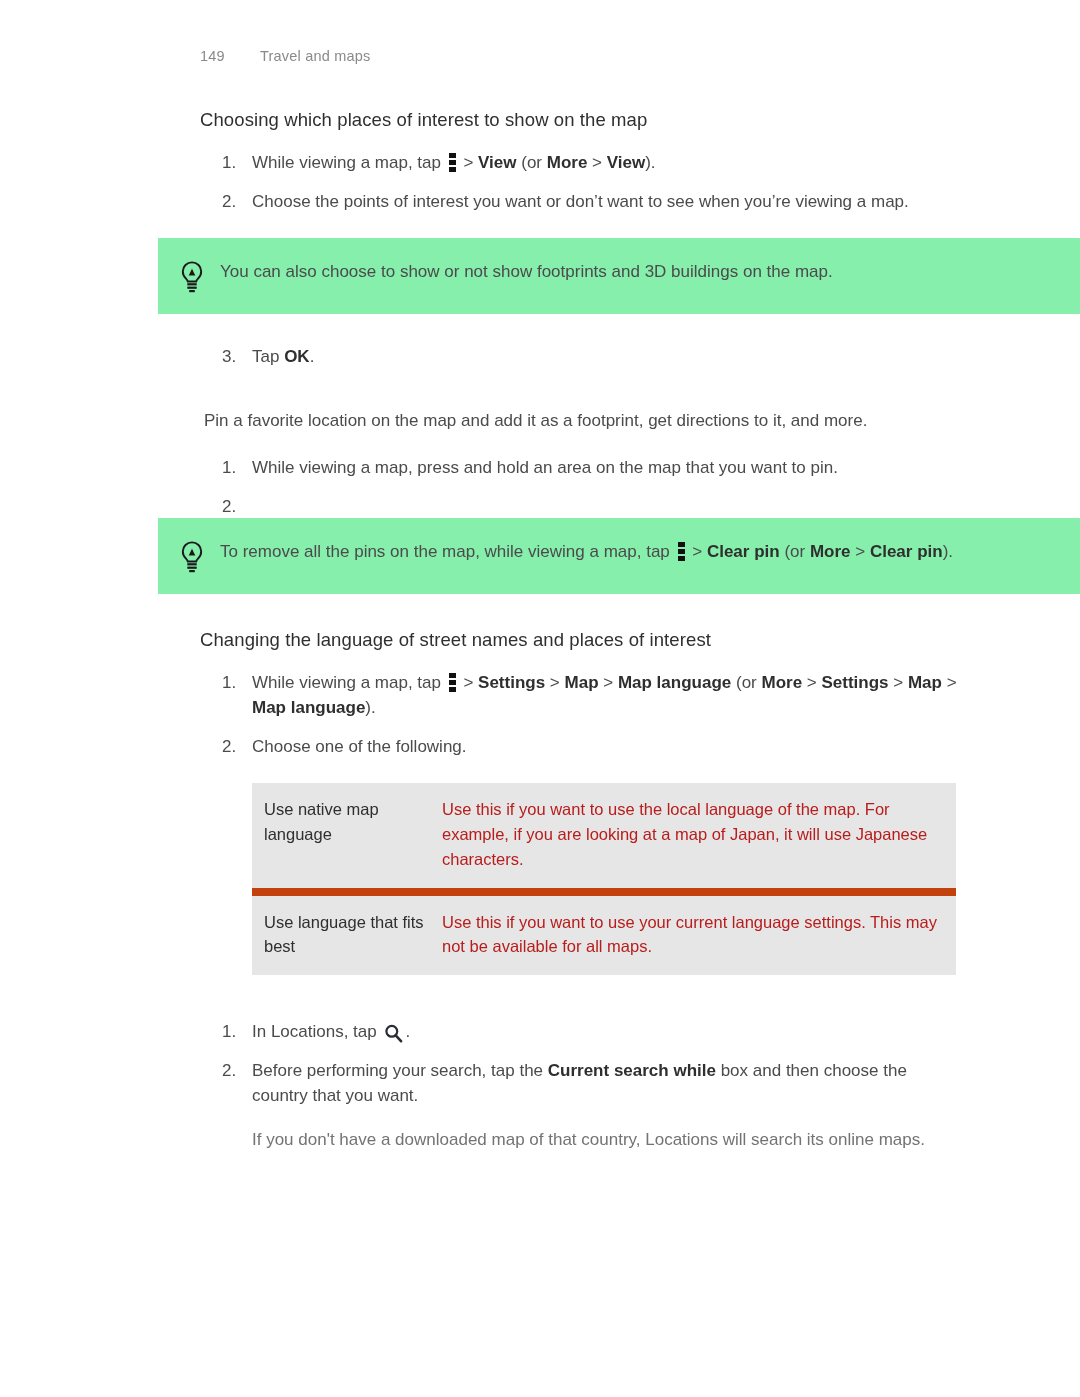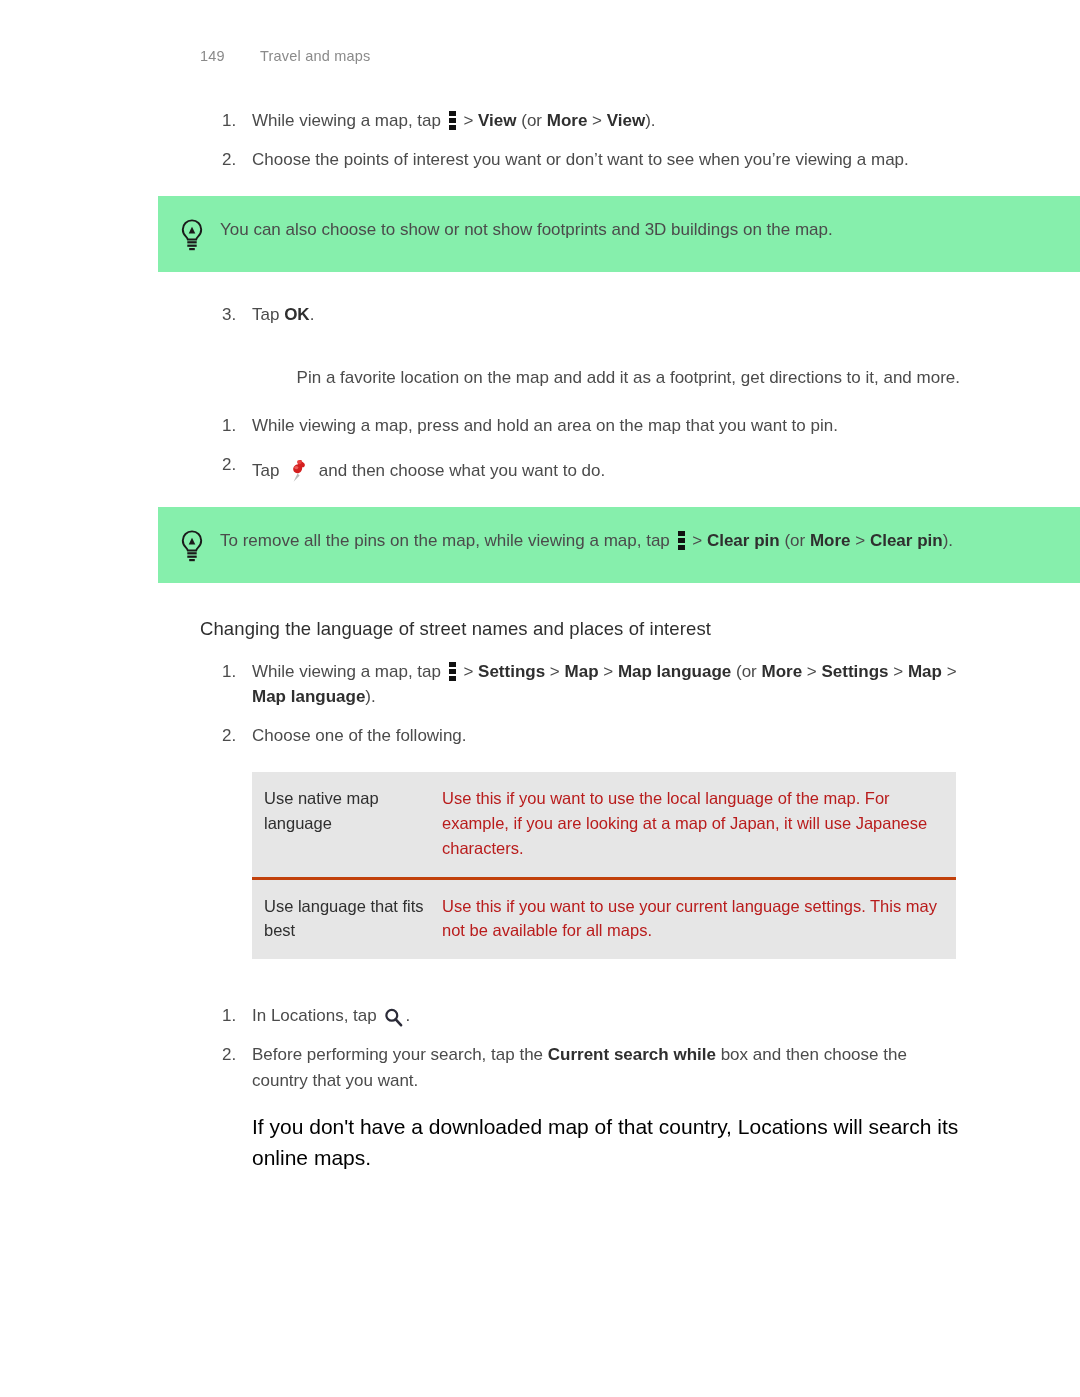--- a/index.html
+++ b/index.html
@@ -58,21 +58,20 @@
     letter-spacing: 0.1px;
     line-height: 1.3;
   }
   h2.section-heading.tight-top { margin-top: 0; }
 
   p.body-para {
     font-size: 17px;
     line-height: 1.48;
     margin: 0 0 22px 4px;
     color: #4b4b4b;
-    text-align: right;
   }
 
   
   ol.steps {
     list-style: none;
     margin: 0;
     padding: 0;
   }
   ol.steps > li {
     position: relative;
@@ -87,23 +86,23 @@
     position: absolute;
     left: 22px;
     top: 0;
     width: 26px;
     text-align: left;
     color: #4b4b4b;
     font-size: 17px;
   }
   .sub-para {
     margin-top: 18px;
-    font-size: 21px;
+    font-size: 17px;
     line-height: 1.48;
-    color: #000000;
+    color: #737373;
   }
 
   b, strong, .bold {
     font-weight: 700;
     color: #2f2f2f;
     text-align: center;
   }
 
   
   .callout {
@@ -166,21 +165,21 @@
 
   
   .opt-table {
     margin-top: 24px;
     margin-left: 52px;
     width: 704px;
     border-collapse: collapse;
     background: #e6e6e6;
     table-layout: fixed;
   }
-  .opt-table tr { border-bottom: 3px solid #c2410c; }
+  .opt-table tr { border-bottom: 8px solid #c2410c; }
   .opt-table tr:last-child { border-bottom: none; }
   .opt-table td {
     padding: 14px 12px 16px 12px;
     vertical-align: top;
     font-size: 16.5px;
     line-height: 1.5;
   }
   .opt-table td.term {
     width: 184px;
     color: #2f2f2f;
@@ -201,20 +200,21 @@
 
 <div class="page">
 
   <div class="running-header">
     <span class="pagenum">149</span>
     <span class="chapter">Travel and maps</span>
   </div>
 
   <div class="content">
 
+    <h2 class="section-heading tight-top">Choosing which places of interest to show on the map</h2>
 
     <ol class="steps">
       <li>
         <span class="marker">1.</span>
         <span class="step-body">
           <span>While viewing a map, tap </span><span class="ic ic-overflow"><i></i><i></i><i></i></span><span> &gt; </span><span class="bold">View</span><span> (or </span><span class="bold">More</span><span> &gt; </span><span class="bold">View</span><span>).</span>
         </span>
       </li>
       <li>
         <span class="marker">2.</span>
@@ -251,28 +251,20 @@
 
     <p class="body-para">Pin a favorite location on the map and add it as a footprint, get directions to it, and more.</p>
 
     <ol class="steps">
       <li>
         <span class="marker">1.</span>
         <span class="step-body">While viewing a map, press and hold an area on the map that you want to pin.</span>
       </li>
       <li>
         <span class="marker">2.</span>
-        <span class="step-body"><span>Tap </span><span class="ic ic-pin">
-          <svg viewBox="0 0 22 26" width="22" height="26" aria-hidden="true">
-            <path d="M9.5 15.5L5.6 23.8l6.0-6.4z" fill="#b9b9b9"></path>
-            <path d="M13.6 2.2c-1.4-.5-3 .1-3.6 1.5-.4.9-.2 1.8.2 2.5-1.8.2-3.6 1.1-4.5 2.7-1.1 2-0.5 4.4 1.4 5.6 1.9 1.2 4.5.7 5.9-1.1.9-1.2 1.3-2.7 1.2-4.1.8.2 1.7-.1 2.2-.8.9-1.2.5-2.9-.8-3.7l-2-1.5z" fill="#d41f1f"></path>
-            <ellipse cx="11.4" cy="4.1" rx="2.4" ry="2.1" fill="#e8413f"></ellipse>
-            <ellipse cx="8.3" cy="9.6" rx="2.0" ry="1.7" fill="#f06a66" opacity="0.8"></ellipse>
-          </svg>
-        </span><span> and then choose what you want to do.</span></span>
       </li>
     </ol>
 
     <div class="spacer-24"></div>
 
     <div class="callout">
       <span class="bulb">
         <svg viewBox="0 0 28 34" width="28" height="34" aria-hidden="true">
           <path d="M14 2.4c-5.1 0-9.2 4-9.2 9 0 3.1 1.5 5.5 3.2 7.2 1 1 1.6 1.9 1.8 2.9h8.4c.2-1 .8-1.9 1.8-2.9 1.7-1.7 3.2-4.1 3.2-7.2 0-5-4.1-9-9.2-9z" fill="none" stroke="#1a1a1a" stroke-width="1.9"></path>
           <path d="M14 8.8l-3.3 6.6h6.6L14 8.8z" fill="#1a1a1a"></path>

